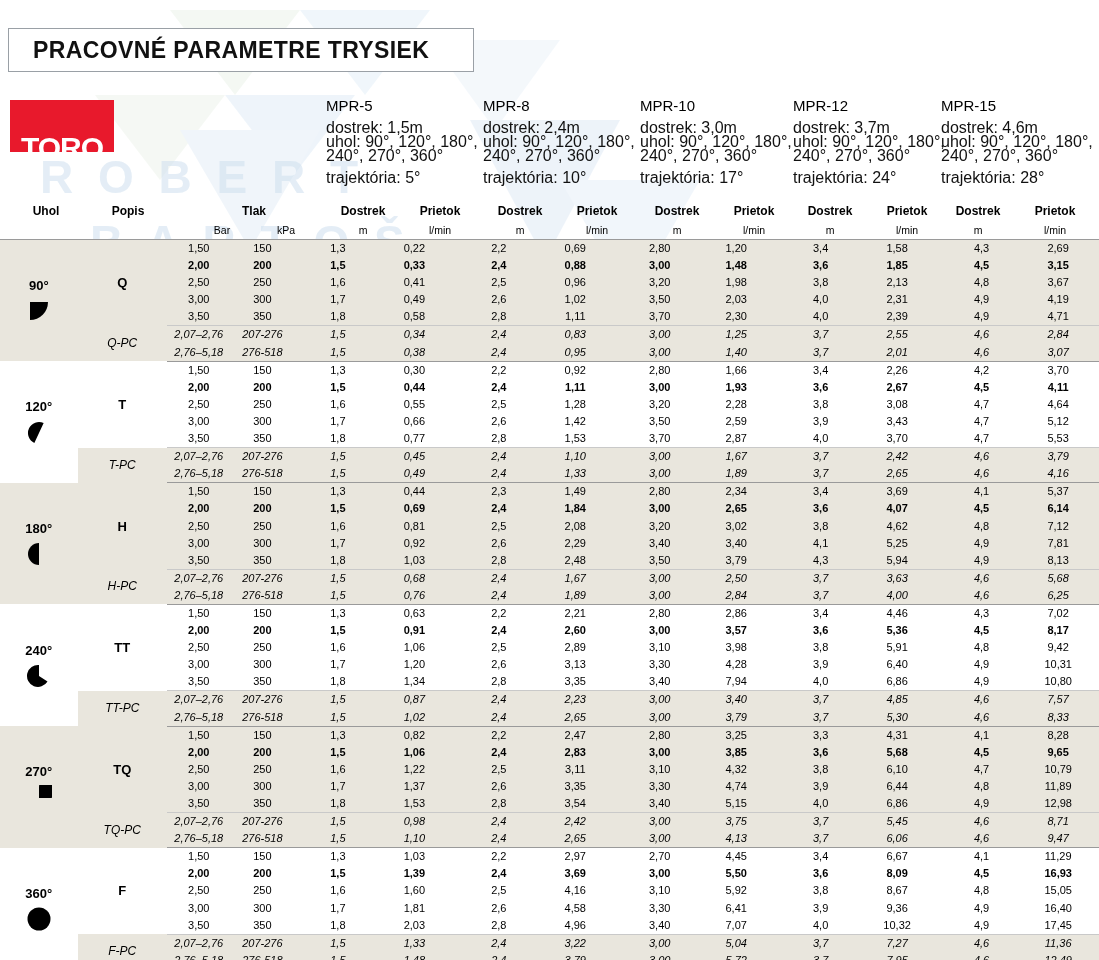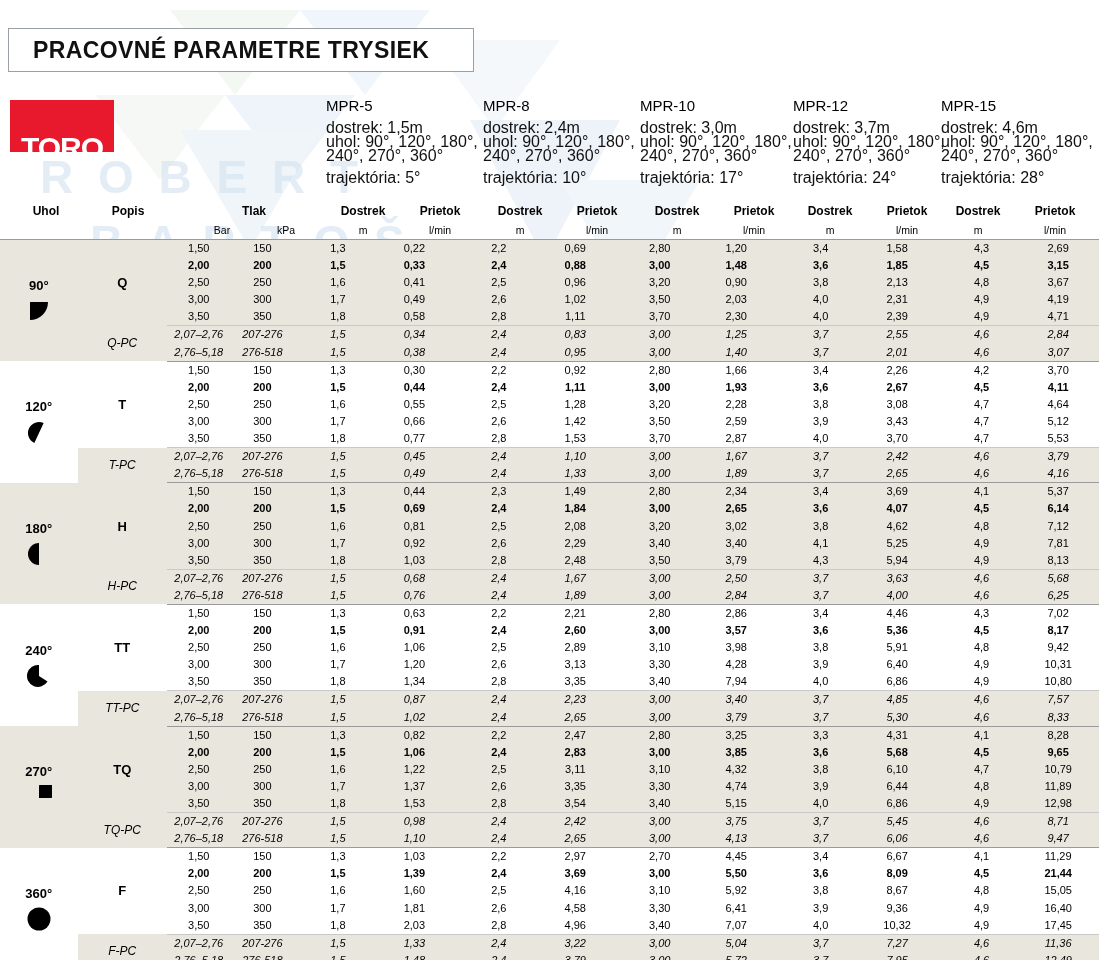--- a/index.html
+++ b/index.html
@@ -284,21 +284,21 @@
           <td class="num">2,50</td>
           <td class="num">250</td>
           <td></td>
           <td class="num">1,6</td>
           <td class="num">0,41</td>
           <td></td>
           <td class="num">2,5</td>
           <td class="num">0,96</td>
           <td></td>
           <td class="num">3,20</td>
-          <td class="num">0,90</td>
+          <td class="num">1,98</td>
           <td></td>
           <td class="num">3,8</td>
           <td class="num">2,13</td>
           <td></td>
           <td class="num">4,8</td>
           <td class="num">3,67</td>
         </tr>
         <tr class="rowband">
           <td class="num">3,00</td>
           <td class="num">300</td>
@@ -986,21 +986,21 @@
           <td class="num bold">2,4</td>
           <td class="num bold">3,69</td>
           <td></td>
           <td class="num bold">3,00</td>
           <td class="num bold">5,50</td>
           <td></td>
           <td class="num bold">3,6</td>
           <td class="num bold">8,09</td>
           <td></td>
           <td class="num bold">4,5</td>
-          <td class="num bold">21,44</td>
+          <td class="num bold">16,93</td>
         </tr>
         <tr class="rowwhite">
           <td class="num">2,50</td>
           <td class="num">250</td>
           <td></td>
           <td class="num">1,6</td>
           <td class="num">1,60</td>
           <td></td>
           <td class="num">2,5</td>
           <td class="num">4,16</td>

